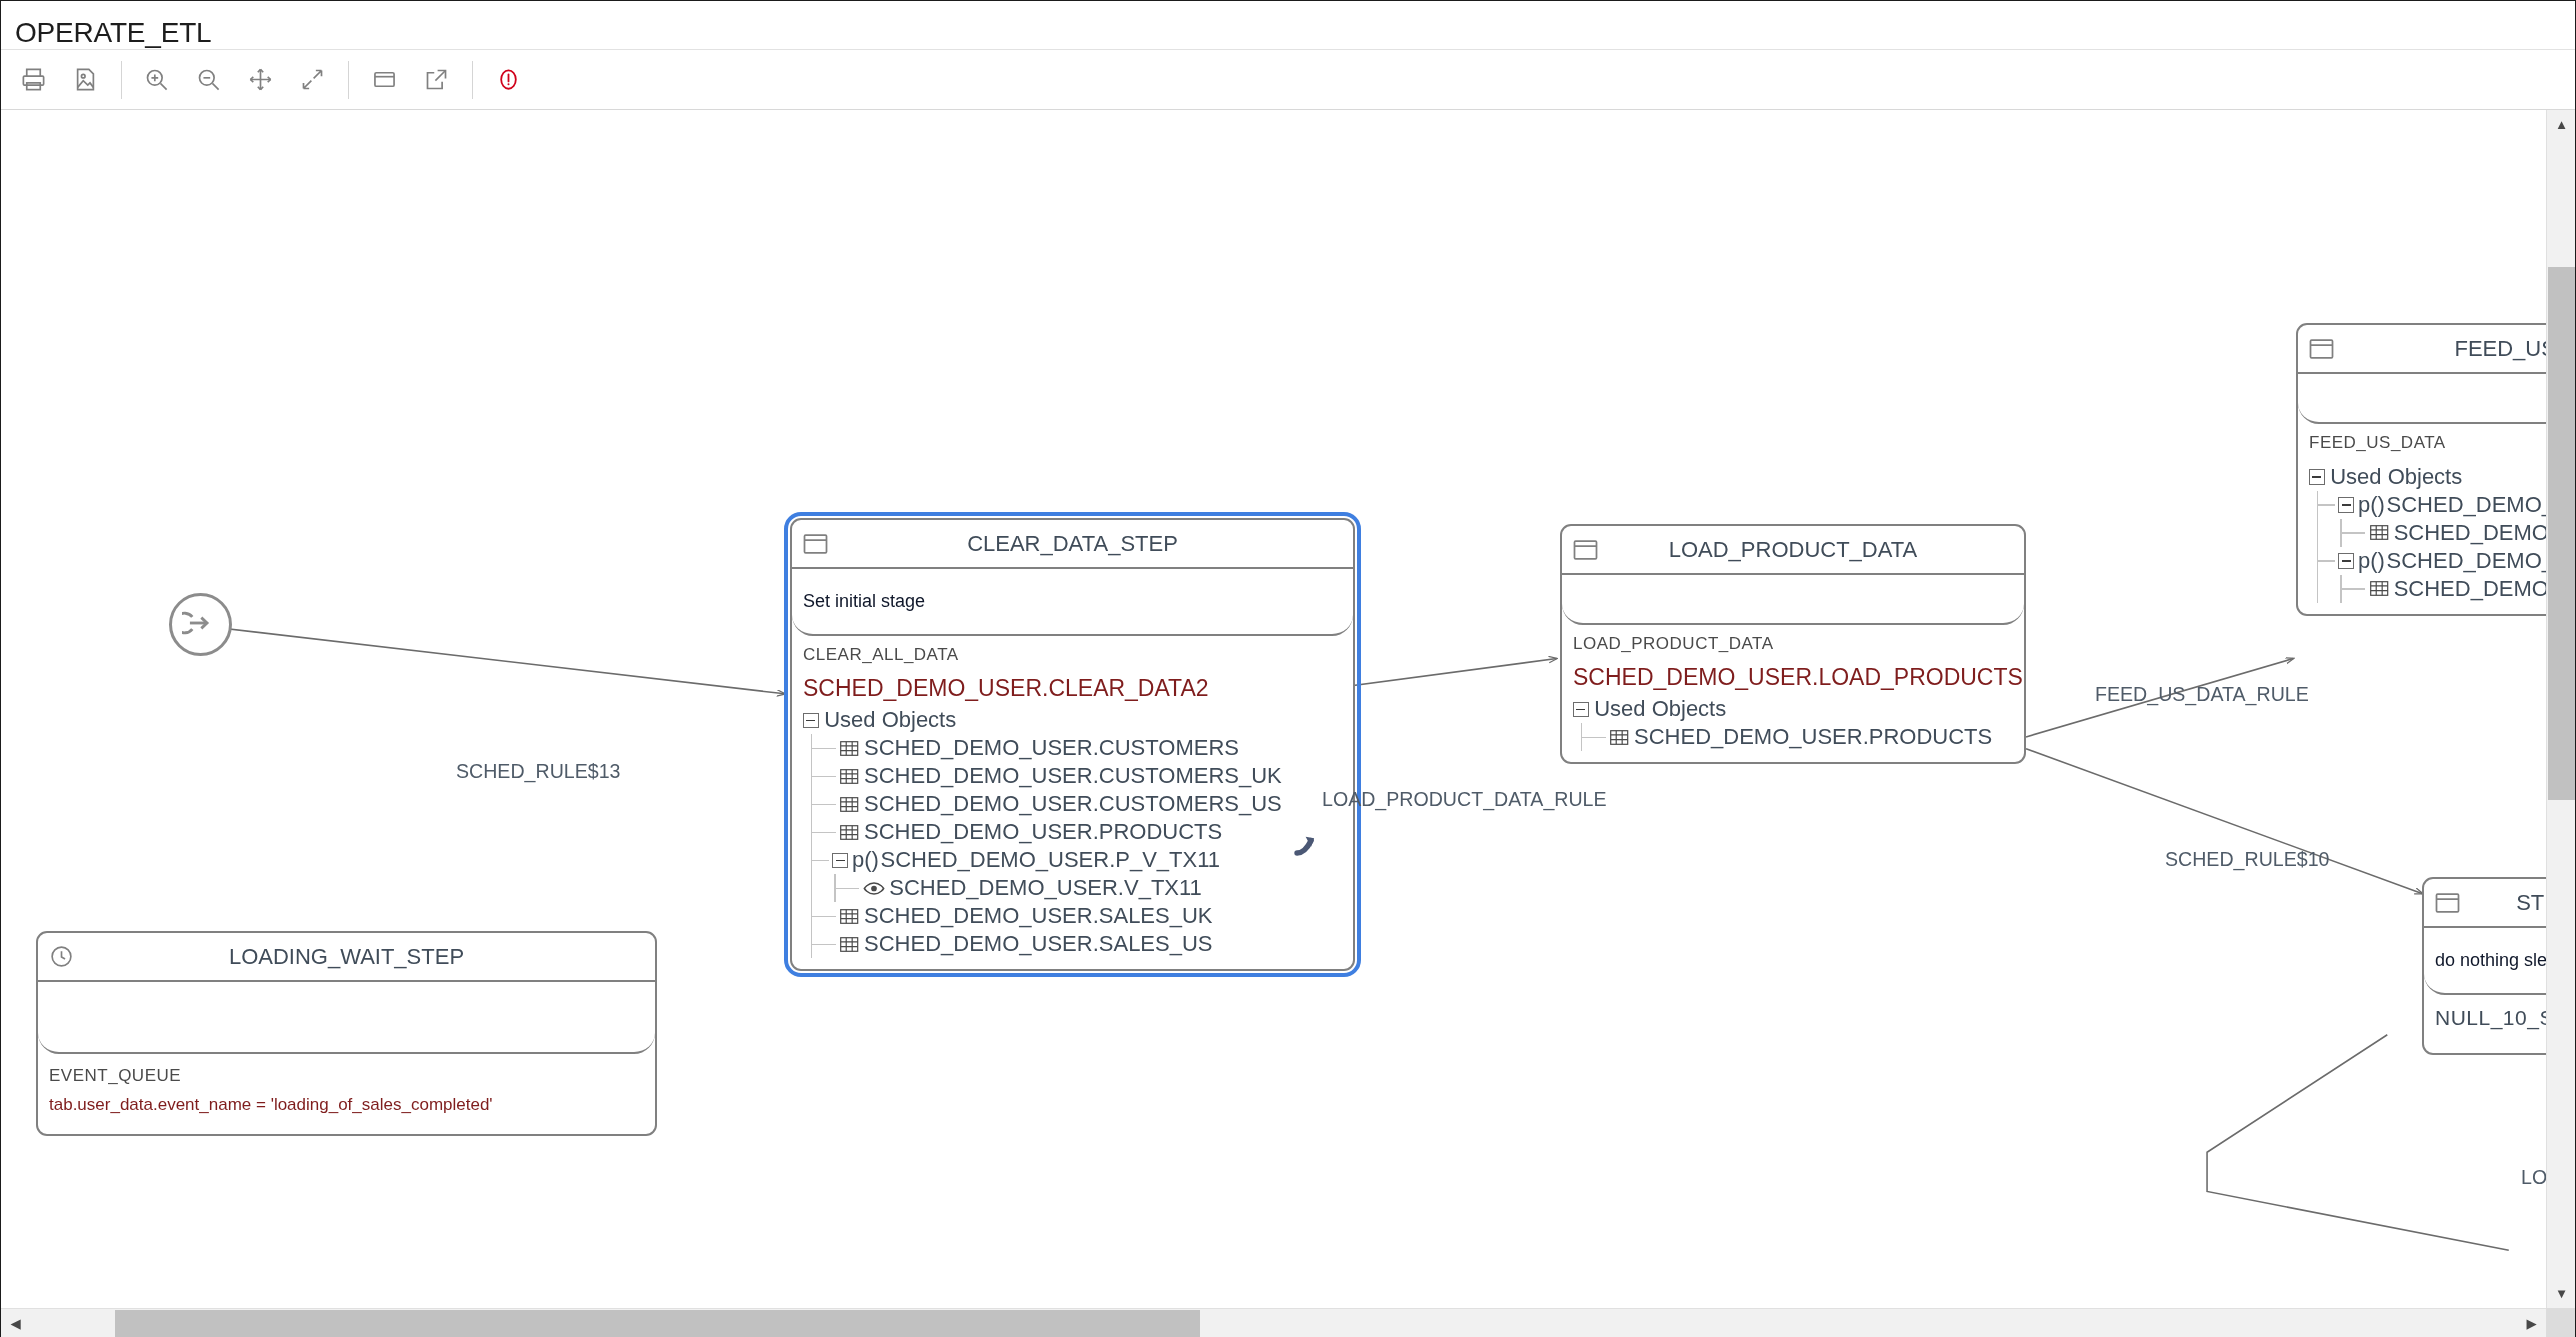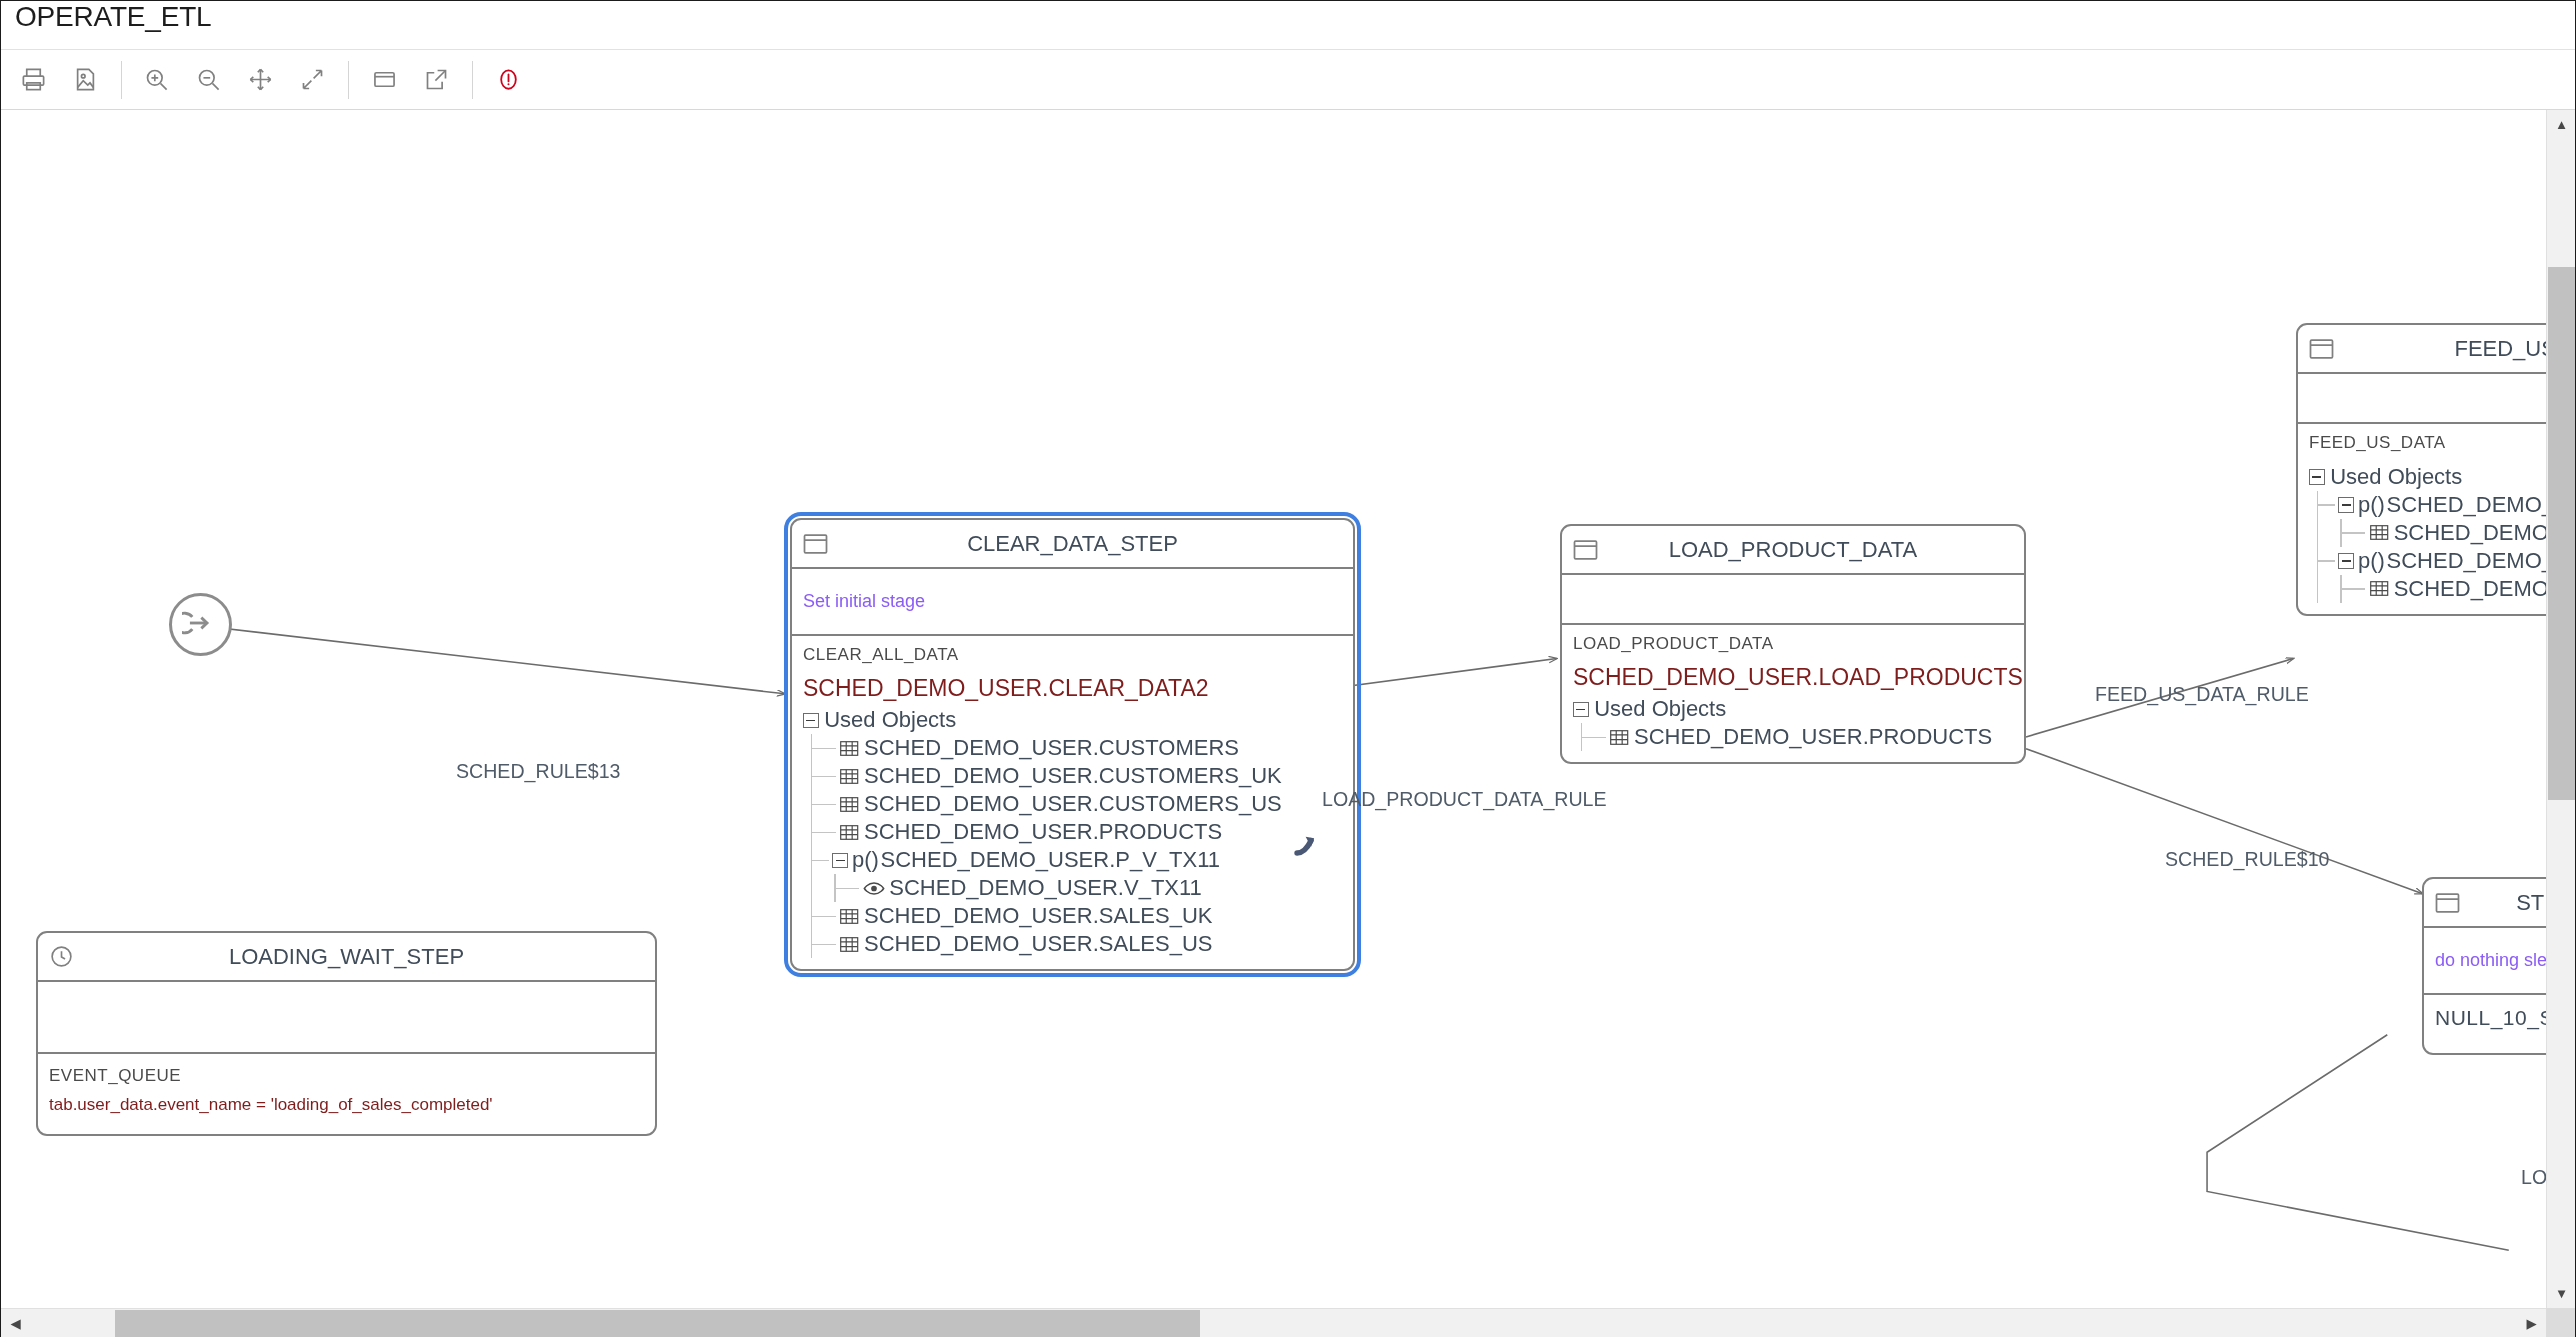--- a/index.html
+++ b/index.html
@@ -19,21 +19,21 @@
     background: #fff;
     border: 1.6px solid #1b1b1b;
     overflow: hidden;
   }
 
   #titlebar {
     position: absolute; left: 0; top: 0;
     width: 100%; height: 49px;
     background: #ffffff;
     border-bottom: 0.8px solid #e2e2e2;
-    display: flex; align-items: flex-start;
+    display: flex; align-items: flex-end;
   }
   #title-text {
     margin-left: 14px;
     font-size: 28px;
     font-weight: 400;
     color: #1d1d1d;
     letter-spacing: -0.2px;
     white-space: nowrap;
   }
 
@@ -107,23 +107,24 @@
     font-size: 22px;
     color: #404c59;
     pointer-events: none;
     white-space: nowrap;
   }
   .node-desc {
     min-height: 49px;
     border-bottom: 2.4px solid #808080;
     padding: 22px 11px;
     font-size: 18px;
-    color: #8b5cf6;
+    color: #0f172a;
     display: flex; align-items: center;
     white-space: nowrap;
+    border-radius: 21px;
   }
   .node-body {
     padding: 9.4px 11px 11px 11px;
   }
   .body-caption {
     font-size: 17px;
     color: #4a4a4a;
     letter-spacing: 0.5px;
     margin-bottom: 9.4px;
     white-space: nowrap;

